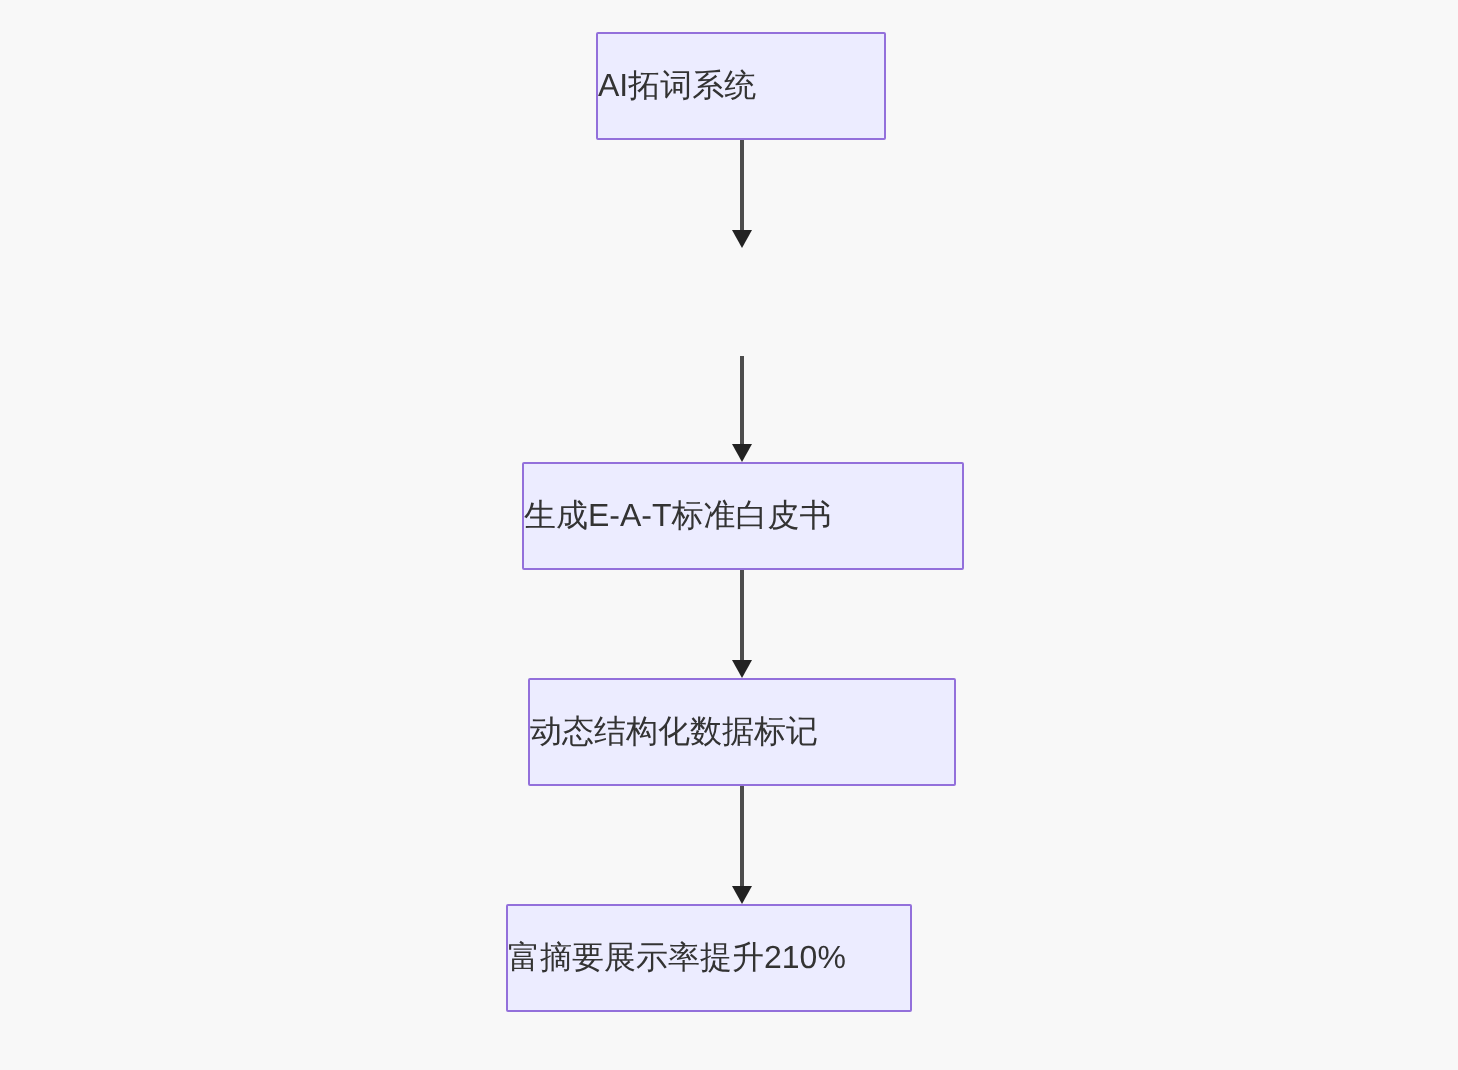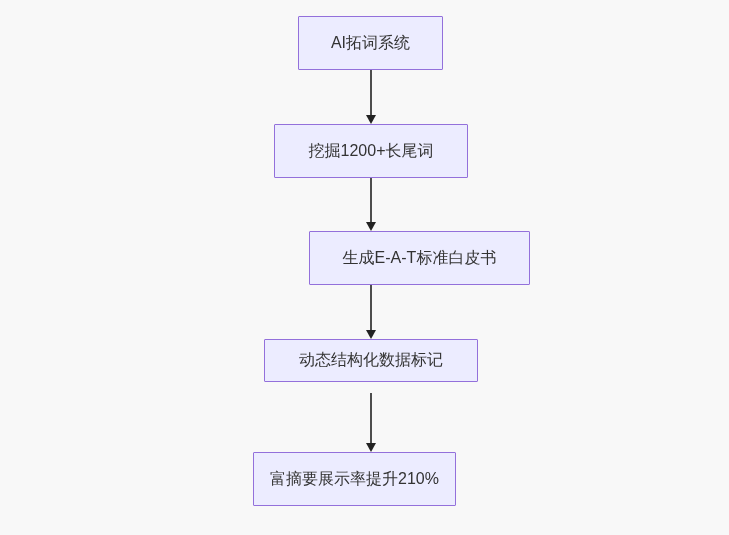--- a/index.html
+++ b/index.html
@@ -22,28 +22,27 @@
   .flow-node {
     position: absolute;
     box-sizing: border-box;
     background: #ECECFF;
     border: 1.5px solid #9370DB;
     border-radius: 1px;
     color: #333333;
     font-size: 16px;
     display: flex;
     align-items: center;
-    justify-content: center;
     text-align: center;
     white-space: nowrap;
   }
   .n1 { left: 298px; top: 16px;  width: 145px; height: 54px; }
   .n2 { left: 274px; top: 124px; width: 194px; height: 54px; }
-  .n3 { left: 261px; top: 231px; width: 221px; height: 54px; margin-left: 48px; }
-  .n4 { left: 264px; top: 339px; width: 214px; height: 43px; }
+  .n3 { left: 261px; top: 231px; width: 221px; height: 54px; }
+  .n4 { left: 264px; top: 339px; width: 214px; height: 54px; }
   .n5 { left: 253px; top: 452px; width: 203px; height: 54px; }
 
   .edge {
     position: absolute;
     left: 366px;        
     width: 10px;
     display: flex;
     flex-direction: column;
     align-items: center;
   }
@@ -71,23 +70,20 @@
 
   <div class="flow-node n1">
     <span>AI拓词系统</span>
   </div>
 
   <div class="edge e1">
     <div class="edge-line"></div>
     <div class="edge-head"></div>
   </div>
 
-  <div class="flow-node n2">
-    <span>挖掘1200+长尾词</span>
-  </div>
 
   <div class="edge e2">
     <div class="edge-line"></div>
     <div class="edge-head"></div>
   </div>
 
   <div class="flow-node n3">
     <span>生成E-A-T标准白皮书</span>
   </div>
 

